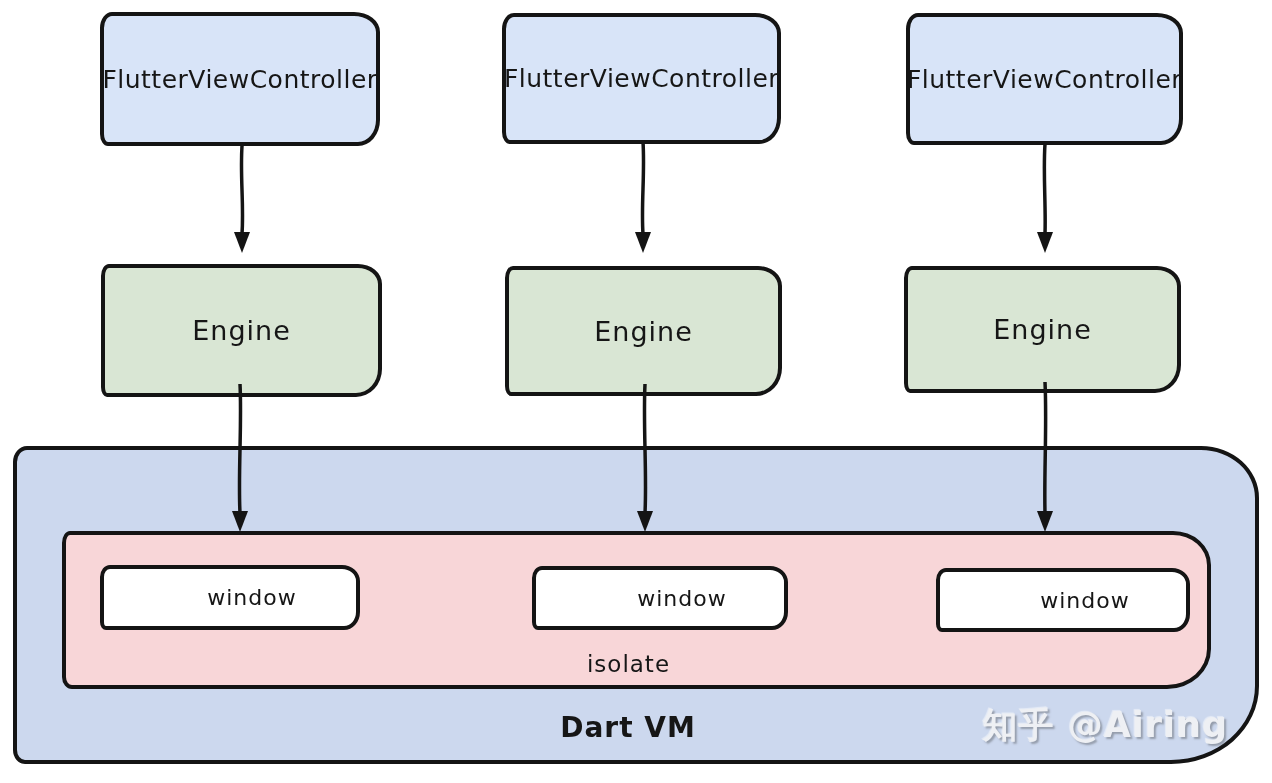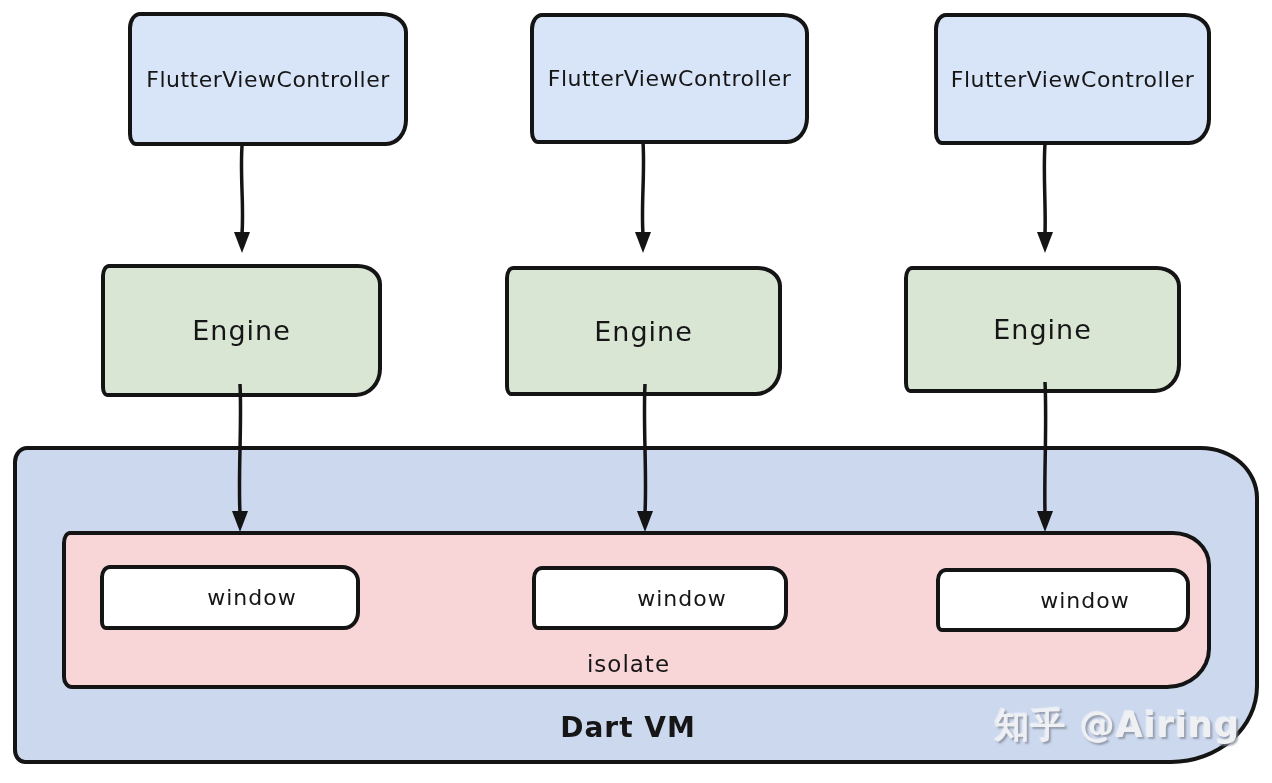--- a/index.html
+++ b/index.html
@@ -12,21 +12,21 @@
   
   .node{
     position:absolute;box-sizing:border-box;
     border:4px solid #141414;
     display:flex;align-items:center;justify-content:center;
     text-align:center;
   }
   .controller{
     background:var(--controller_fill,#d8e4f8);
     border-radius:12px 26px 22px 8px / 16px 20px 26px 12px;
-    font-size:22px;letter-spacing:.5px;font-weight:500;margin-left:28px;
+    font-size:25px;letter-spacing:.5px;font-weight:500;
   }
   .engine{
     background:var(--engine_fill,#d9e6d4);
     border-radius:8px 24px 26px 6px / 12px 20px 28px 10px;
     font-size:27px;letter-spacing:1px;font-weight:500;margin-top:12px;
   }
   .vm{
     background:var(--vm_fill,#ccd8ee);
     border-radius:14px 58px 88px 12px / 16px 52px 78px 14px;
     z-index:1;
@@ -46,21 +46,21 @@
   .container-label{
     position:absolute;left:0;right:16px;text-align:center;
     font-weight:500;
   }
   .isolate .container-label{bottom:8px;font-size:23px;letter-spacing:1px;}
   .vm .container-label{bottom:16px;font-size:28px;letter-spacing:1px;font-weight:600;}
   .arrow{position:absolute;z-index:5;pointer-events:none;}
   .arrow svg{display:block;}
   .watermark{
     position:absolute;z-index:10;
-    right:32px;top:702px;
+    right:44px;top:702px;
     font-size:35px;font-weight:600;letter-spacing:1px;
     color:#eef0f4;
     text-shadow:2px 2px 2px rgba(130,136,148,.75), -1px -1px 1px rgba(255,255,255,.5);
     white-space:nowrap;
   }
 </style>
 </head>
 <body>
 
 <div class="stage">

